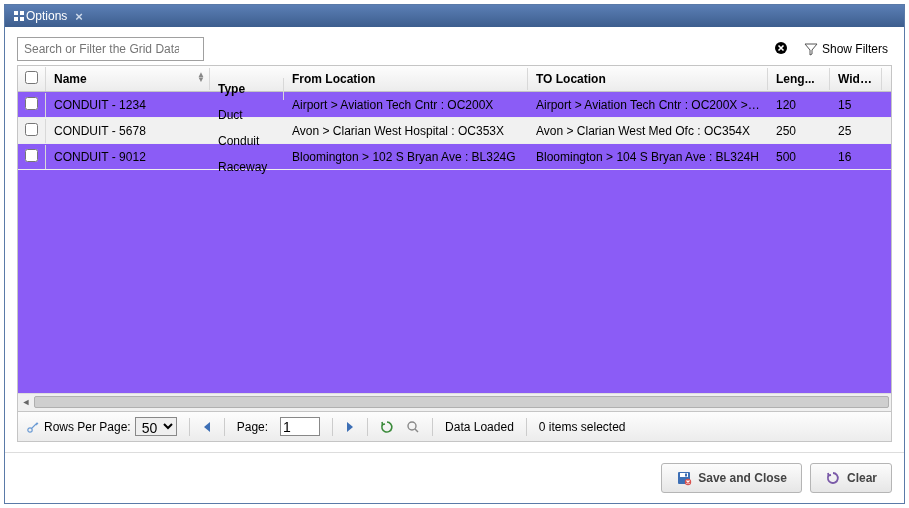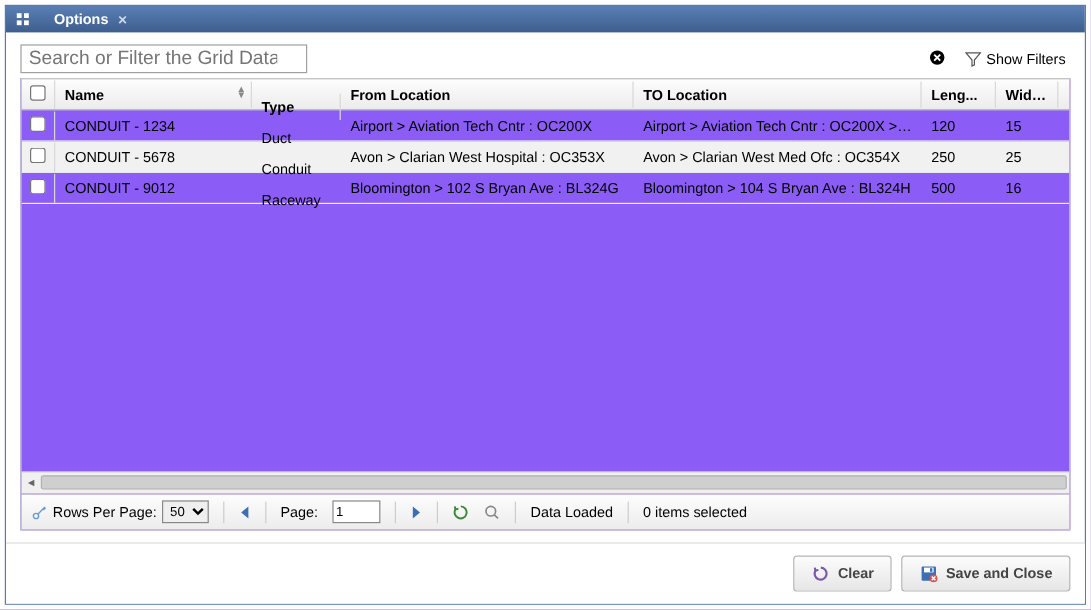--- a/index.html
+++ b/index.html
@@ -3,27 +3,27 @@
 <meta charset="utf-8">
 <style>
 * { box-sizing: border-box; margin: 0; padding: 0; }
 body { font-family: Arial, sans-serif; font-size: 12px; background: #fff; padding: 4px; }
 
 .window { border: 1px solid #5a7aa8; background: #fff; width: 901px; height: 500px; display: flex; flex-direction: column; }
 
 .titlebar { background: linear-gradient(to bottom, #5b7fb5, #3d5e8e); color: #fff; padding: 3px 8px; display: flex; align-items: center; font-weight: bold; font-style: italic; font-size: 12px; height: 22px; }
 .titlebar-title { flex: 1; }
 .titlebar-right { display: flex; align-items: center; gap: 8px; font-style: normal; font-weight: normal; }
-.options { display: flex; align-items: center; gap: 20px; cursor: pointer; font-weight: bold; }
+.options { display: flex; align-items: center; gap: 1px; cursor: pointer; }
 .close-x { cursor: pointer; font-weight: bold; font-size: 13px; color: #cdd9ea; }
 
 .content { flex: 1; padding: 10px 12px; display: flex; flex-direction: column; }
 
 .search-row { display: flex; align-items: center; gap: 6px; margin-bottom: 4px; }
-.search-input { flex: 1; border: 1px solid #a0a0a0; padding: 4px 24px 4px 6px; font-size: 16px; height: 24px; position: relative; }
+.search-input { flex: 1; border: 1px solid #a0a0a0; padding: 4px 24px 4px 6px; font-size: 12px; height: 24px; position: relative; }
 .search-wrap { flex: 1; position: relative; }
 .search-clear { position: absolute; right: 6px; top: 4px; cursor: pointer; }
 .show-filters { display: flex; align-items: flex-end; gap: 4px; cursor: pointer; padding: 0 4px; }
 
 .grid { border: 1px solid #c5c5c5; flex: 1; display: flex; flex-direction: column; background: #8b5cf6; }
 .grid-header { display: flex; background: linear-gradient(to bottom, #fdfdfd, #ececec); border-bottom: 1px solid #c5c5c5; font-weight: bold; height: 26px; align-items: center; }
 .col { padding: 4px 8px; border-right: 1px solid #d8d8d8; overflow: hidden; white-space: nowrap; text-overflow: ellipsis; }
 .col-check { width: 28px; text-align: center; border-right: 1px solid #d8d8d8; padding: 4px; }
 .col-name { width: 164px; position: relative; }
 .col-type { width: 74px; margin-top: 20px; }
@@ -37,21 +37,21 @@
 .row { display: flex; height: 26px; align-items: center; border-bottom: 1px solid #eee; }
 .row:nth-child(even) { background: #f1f1f1; }
 .row .col { border-right: none; }
 
 .grid-scroll { height: 18px; background: #f0f0f0; border-top: 1px solid #ddd; position: relative; }
 .scroll-thumb { position: absolute; left: 16px; top: 2px; right: 2px; height: 12px; background: #cfcfcf; border: 1px solid #b0b0b0; border-radius: 2px; }
 .scroll-left-btn { position: absolute; left: 2px; top: 2px; width: 12px; height: 12px; color: #666; font-size: 9px; text-align: center; line-height: 12px; }
 
 .pager { display: flex; align-items: center; gap: 12px; padding: 5px 8px; background: linear-gradient(to bottom, #fdfdfd, #ececec); border-top: 1px solid #c5c5c5; height: 30px; }
 .pager-sep { width: 1px; height: 18px; background: #ccc; }
-.pager select, .pager input { border: 1px solid #888; font-size: 11px; padding: 1px 2px; height: 19px; }
+.pager select, .pager input { border: 1px solid #888; font-size: 14px; padding: 1px 2px; height: 19px; }
 .pager input { width: 40px; }
 .pager-icon { cursor: pointer; display: inline-flex; align-items: center; }
 .rows-per-page { display: flex; align-items: center; gap: 4px; }
 .key-icon { color: #7ba5d6; }
 
 .footer { padding: 10px 12px; display: flex; justify-content: flex-end; gap: 8px; border-top: 1px solid #ddd; background: #fff; }
 .btn { background: linear-gradient(to bottom, #fcfcfc, #e6e6e6); border: 1px solid #b5b5b5; border-radius: 3px; padding: 6px 14px; cursor: pointer; display: flex; align-items: center; gap: 6px; font-weight: bold; font-size: 12px; color: #444; }
 
 input[type=checkbox] { width: 13px; height: 13px; }
 svg { display: block; }
@@ -183,29 +183,29 @@
         <span>Data Loaded</span>
         <span class="pager-sep"></span>
         <span>0 items selected</span>
       </div>
     </div>
   </div>
 
   <div class="footer">
     <button class="btn">
       <svg width="16" height="16" viewBox="0 0 16 16">
-          <path d="M8 3 A5 5 0 1 1 3.5 5.5" fill="none" stroke="#7a5aa8" stroke-width="1.8"></path>
-          <path d="M3 3 L3.5 5.5 L6 5" fill="none" stroke="#7a5aa8" stroke-width="1.8"></path>
-        </svg>
-      <span>Clear</span>
-    </button>
-    <button class="btn">
-      <svg width="16" height="16" viewBox="0 0 16 16">
           <rect x="2" y="2" width="12" height="12" rx="1" fill="#3d6fb5"></rect>
           <rect x="4" y="3" width="8" height="4" fill="#fff"></rect>
           <rect x="9" y="3.5" width="2" height="3" fill="#3d6fb5"></rect>
           <circle cx="12" cy="12" r="3.2" fill="#d9534f"></circle>
           <path d="M10.5 10.5 L13.5 13.5 M13.5 10.5 L10.5 13.5" stroke="#fff" stroke-width="1.2"></path>
         </svg>
       <span>Save and Close</span>
     </button>
+    <button class="btn">
+      <svg width="16" height="16" viewBox="0 0 16 16">
+          <path d="M8 3 A5 5 0 1 1 3.5 5.5" fill="none" stroke="#7a5aa8" stroke-width="1.8"></path>
+          <path d="M3 3 L3.5 5.5 L6 5" fill="none" stroke="#7a5aa8" stroke-width="1.8"></path>
+        </svg>
+      <span>Clear</span>
+    </button>
   </div>
 </div>
 
 </body></html>

